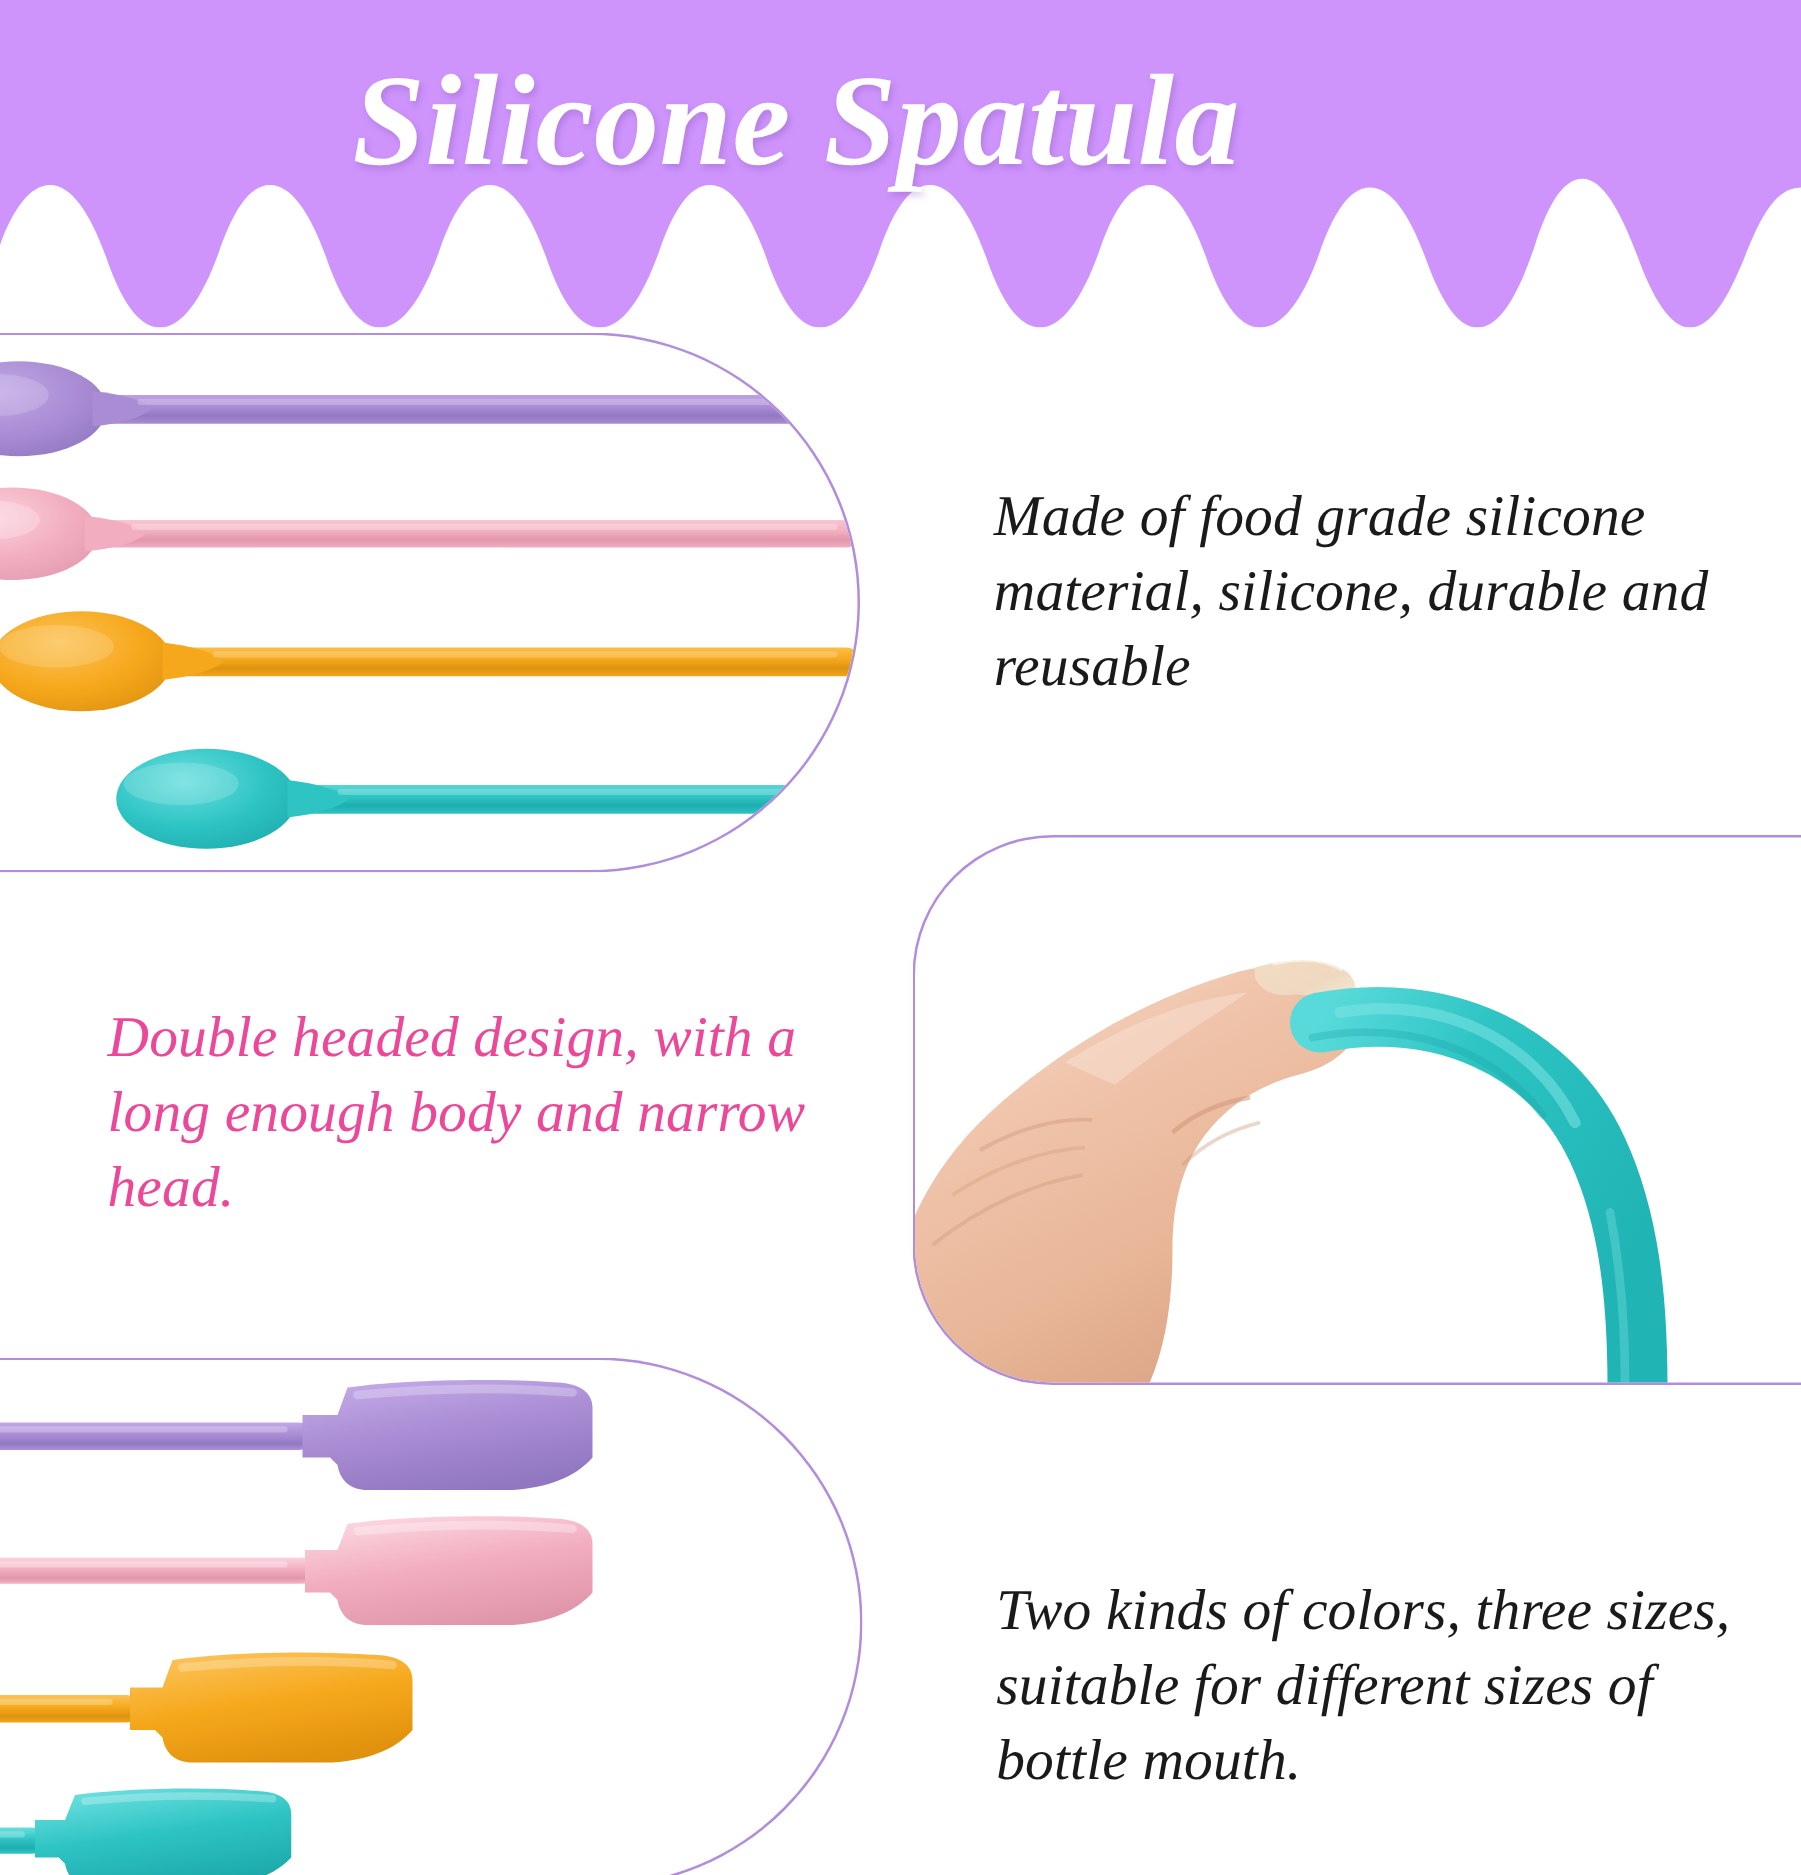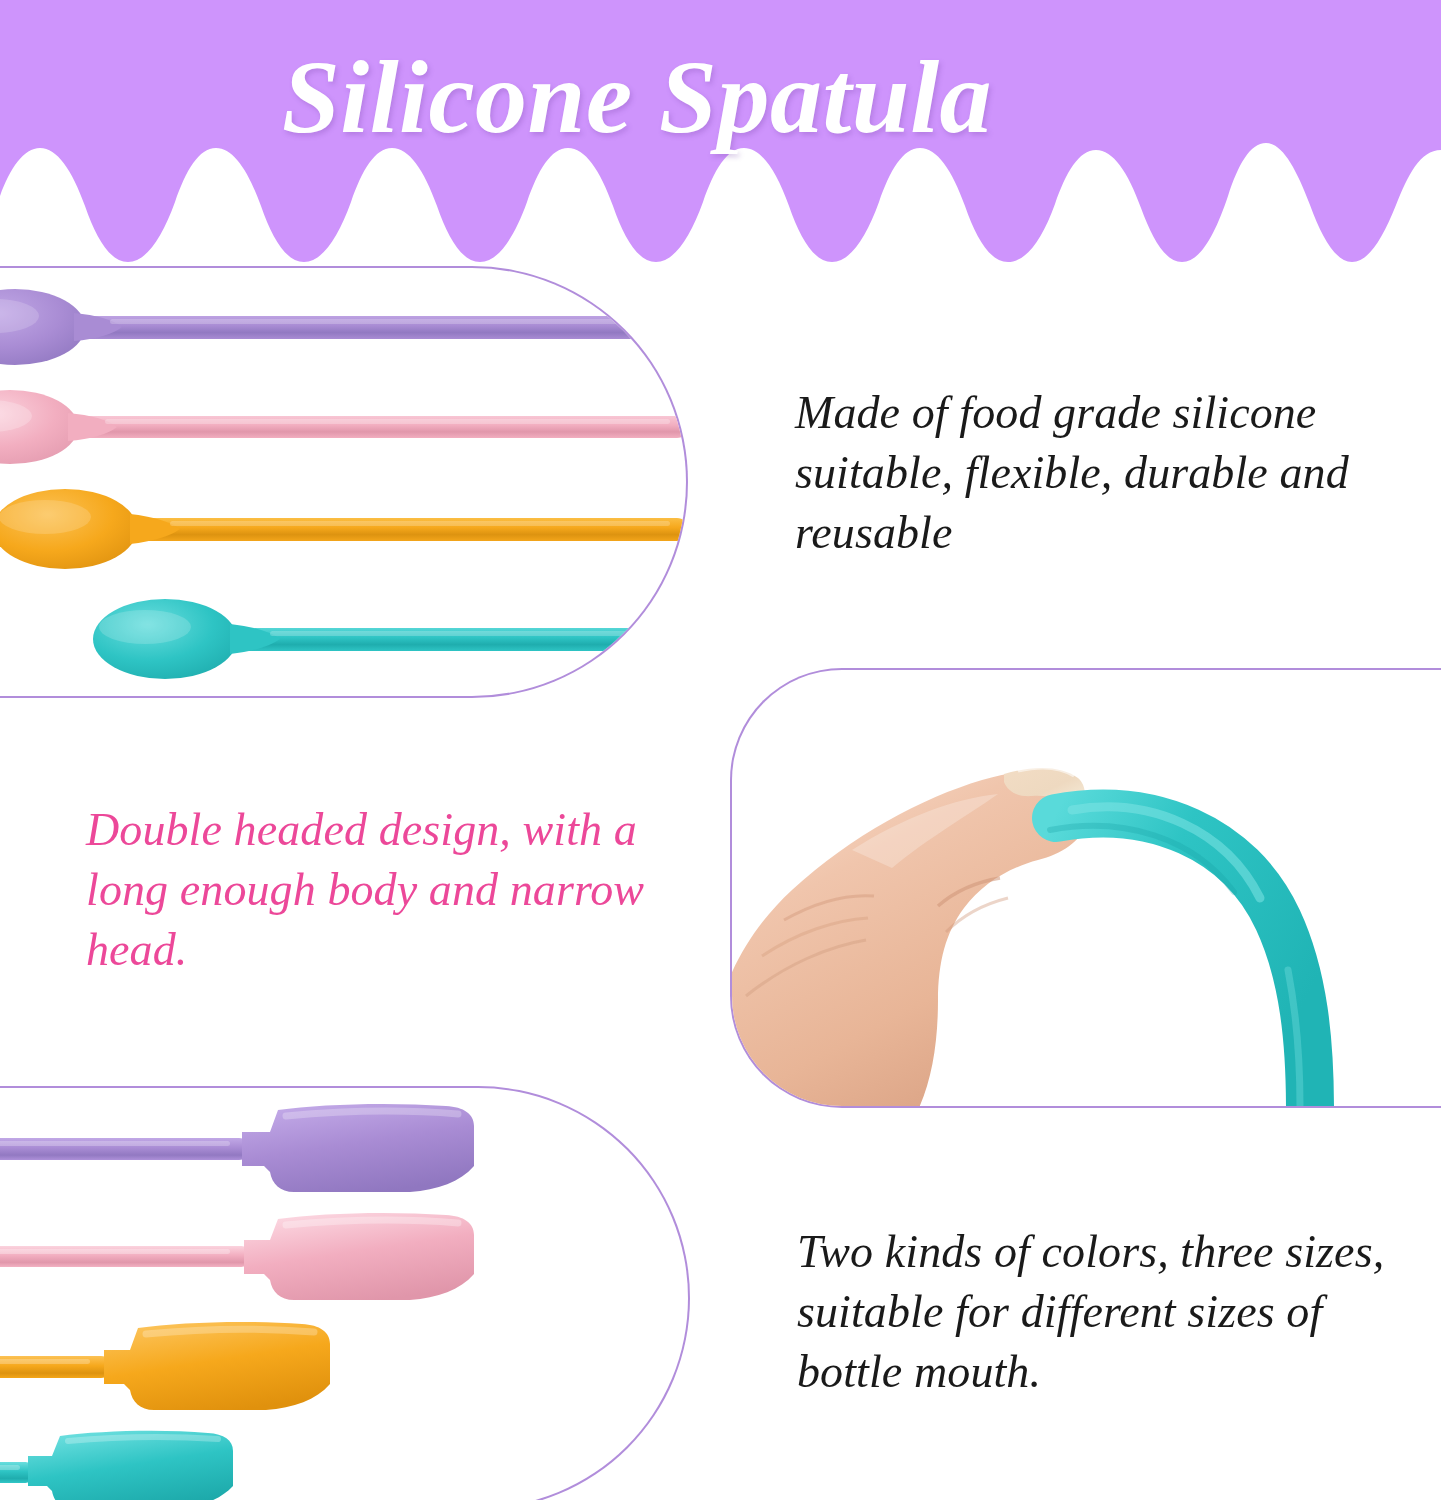--- a/index.html
+++ b/index.html
@@ -362,17 +362,17 @@
       <path d="M178,368 L202,368 L210,348 C248,343 310,341 358,345
                C374,346 383,352 383,363 L383,398
                C370,412 350,419 325,421 L224,421
                C211,421 204,414 202,403 L197,398 L178,398 Z" fill="url(#bTealBlade)"></path>
       <path d="M218,353 C272,348 324,348 368,351" stroke="#ffffff" stroke-width="6" fill="none" opacity="0.26" stroke-linecap="round"></path>
       <rect x="30" y="377" width="140" height="5" rx="2.5" fill="#ffffff" opacity="0.26"></rect>
     </g>
   </svg>
 </div>
 
-<div class="feature-text" id="feature-text-1" style="color: rgb(26, 26, 26);">Made of food grade silicone suitable, flexible, durable and reusable</div>
+<div class="feature-text" id="feature-text-1" style="color: rgb(26, 26, 26);">Made of food grade silicone material, silicone, durable and reusable</div>
 
 <div class="feature-text" id="feature-text-2" style="color: #ec4899;">Double headed design, with a long enough body and narrow head.</div>
 
-<div class="feature-text" id="feature-text-3" style="color: rgb(26, 26, 26);">Two kinds of colors, three sizes, suitable for different sizes of bottle mouth.</div>
+<div class="feature-text" id="feature-text-3" style="color: rgb(26, 26, 26); margin-top: 36px;">Two kinds of colors, three sizes, suitable for different sizes of bottle mouth.</div>
 
 </body></html>

